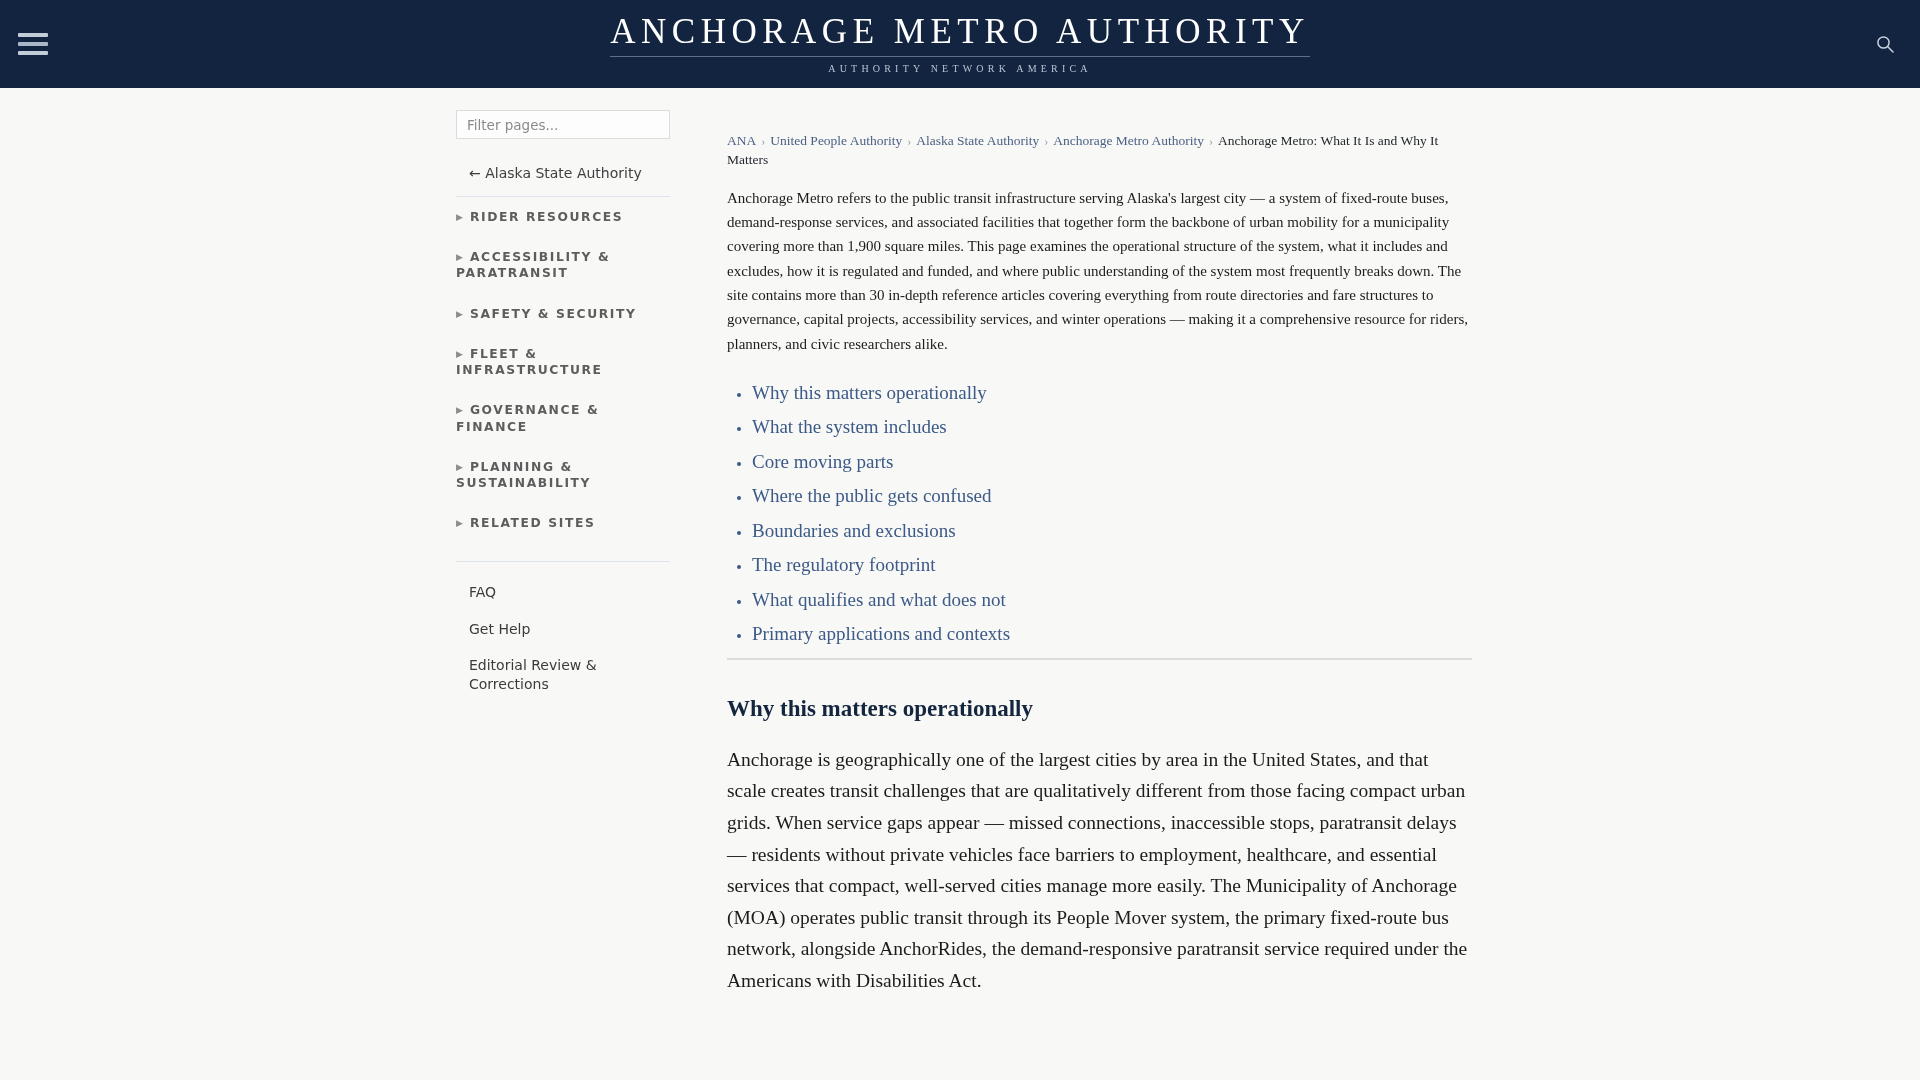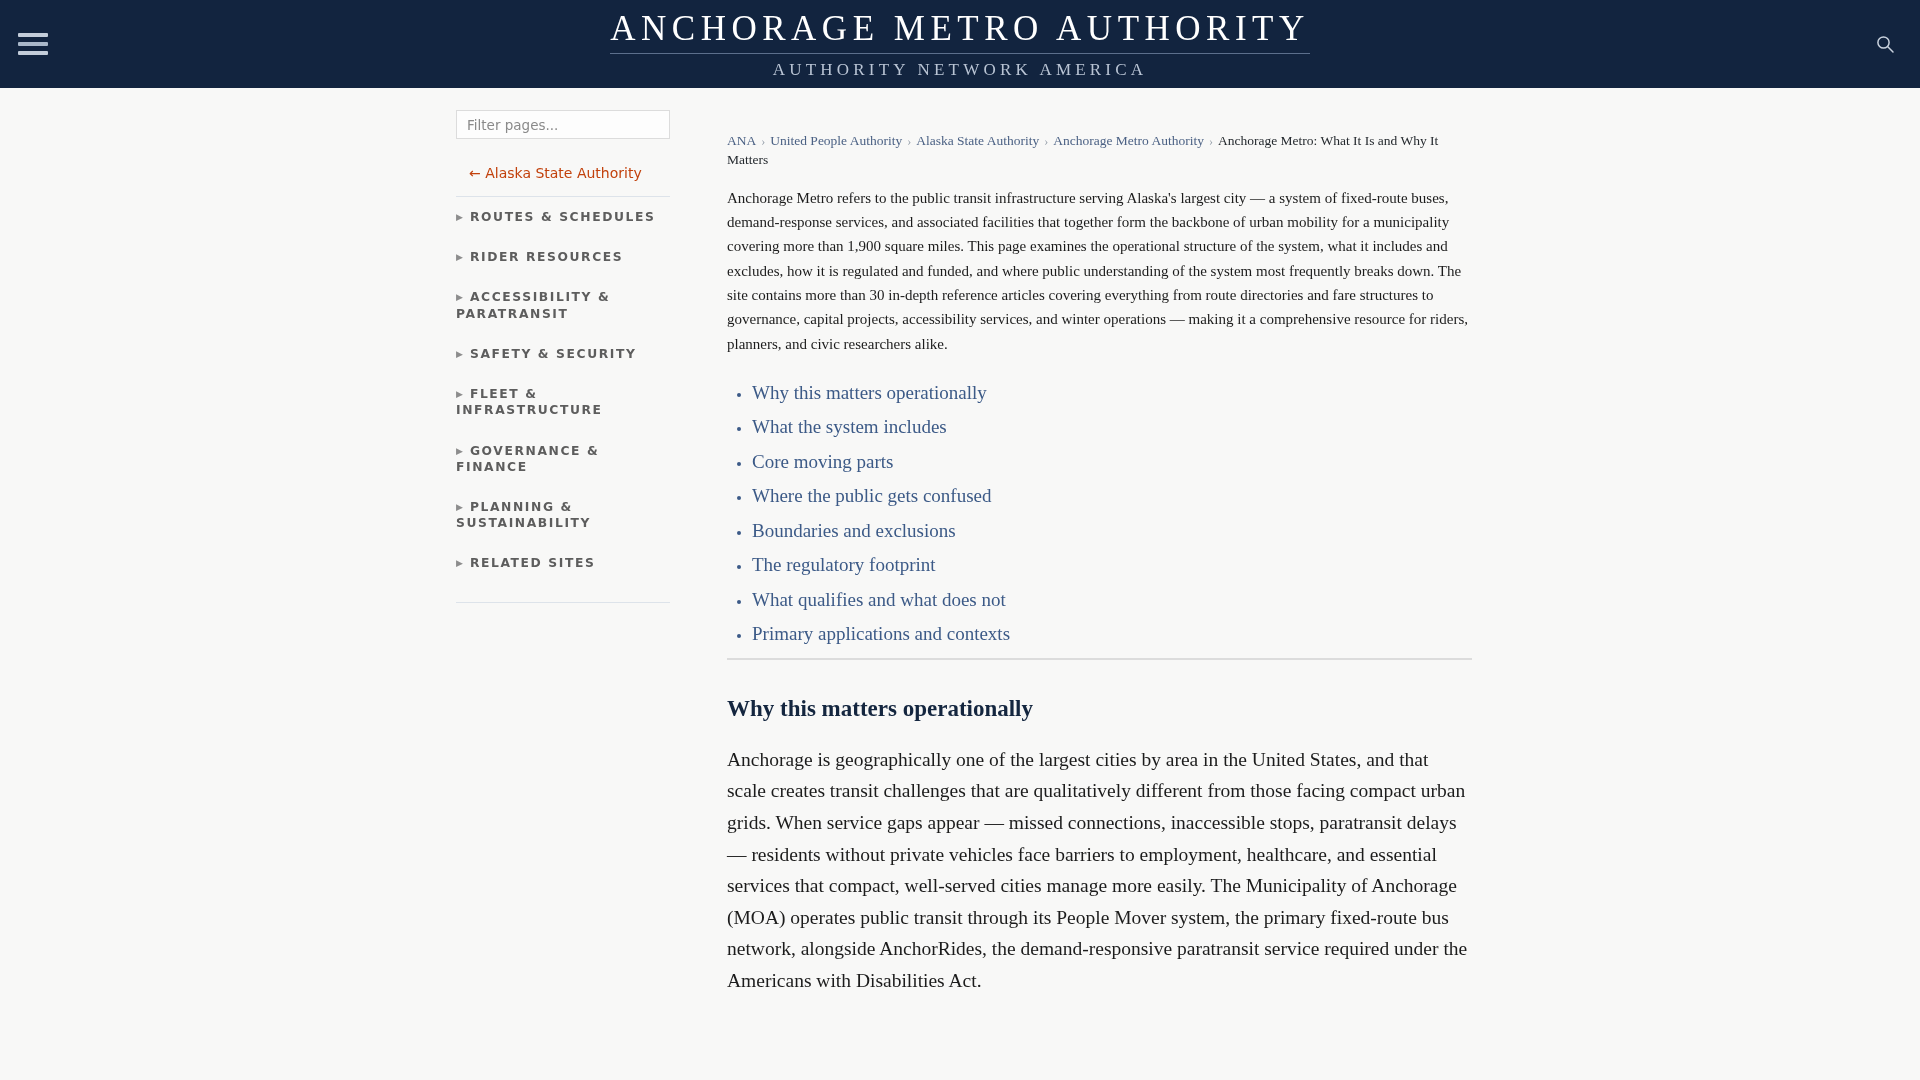--- a/index.html
+++ b/index.html
@@ -45,21 +45,21 @@
     letter-spacing: 5.5px;
     font-weight: 400;
     padding-bottom: 7px;
     border-bottom: 1px solid #5c7characters;
     border-bottom: 1px solid #5c6f8c;
     display: inline-block;
   }
   .brand-sub {
     color: #b9c4d4;
     font-family: "Liberation Serif", "DejaVu Serif", serif;
-    font-size: 17px;
+    font-size: 10px;
     letter-spacing: 4.2px;
     margin-top: 7px;
   }
   .search-icon-btn {
     position: absolute;
     right: 20px; top: 50%;
     transform: translateY(-50%);
     width: 30px; height: 30px;
     display: flex; align-items: center; justify-content: center;
     cursor: pointer;
@@ -91,21 +91,21 @@
     font-family: "DejaVu Sans", "Liberation Sans", sans-serif;
     outline: none;
   }
   .filter-input::placeholder { color: #8a8a8a; }
 
   .back-link {
     display: block;
     margin-top: 26px;
     padding-left: 13px;
     font-size: 14px;
-    color: #c2410c;
+    color: #404040;
     text-decoration: none;
     font-family: "DejaVu Sans", "Liberation Sans", sans-serif;
   }
   .sb-divider {
     margin-top: 15px;
     border-top: 1px solid #dde3ea;
     width: 214px;
   }
   .nav-list { margin: 0; padding: 0; list-style: none; }
   .nav-item {
@@ -240,23 +240,20 @@
   <aside class="sidebar">
     <input class="filter-input" type="text" placeholder="Filter pages..." style="">
 
     <a class="back-link" href="#">← Alaska State Authority</a>
 
     <div class="sb-divider"></div>
 
     <nav>
       <ul class="nav-list">
         <li>
-          <a class="nav-item" href="#"><span class="caret">▶</span><span>ROUTES &amp; SCHEDULES</span></a>
-        </li>
-        <li>
           <a class="nav-item" href="#"><span class="caret">▶</span><span>RIDER RESOURCES</span></a>
         </li>
         <li>
           <a class="nav-item" href="#"><span class="caret">▶</span><span>ACCESSIBILITY &amp; PARATRANSIT</span></a>
         </li>
         <li>
           <a class="nav-item" href="#"><span class="caret">▶</span><span>SAFETY &amp; SECURITY</span></a>
         </li>
         <li>
           <a class="nav-item" href="#"><span class="caret">▶</span><span>FLEET &amp; INFRASTRUCTURE</span></a>
@@ -268,20 +265,31 @@
           <a class="nav-item" href="#"><span class="caret">▶</span><span>PLANNING &amp; SUSTAINABILITY</span></a>
         </li>
         <li>
           <a class="nav-item" href="#"><span class="caret">▶</span><span>RELATED SITES</span></a>
         </li>
       </ul>
     </nav>
 
     <div class="sb-divider2"></div>
 
+    <ul class="util-list">
+      <li>
+        <a class="util-link" href="#">FAQ</a>
+      </li>
+      <li>
+        <a class="util-link" href="#">Get Help</a>
+      </li>
+      <li>
+        <a class="util-link" href="#">Editorial Review &amp; Corrections</a>
+      </li>
+    </ul>
   </aside>
 
   <main class="main">
 
     <div class="breadcrumb">
       <a href="#">ANA</a><span class="sep">›</span><a href="#">United People Authority</a><span class="sep">›</span><a href="#">Alaska State Authority</a><span class="sep">›</span><a href="#">Anchorage Metro Authority</a><span class="sep">›</span><span class="current">Anchorage Metro: What It Is and Why It Matters</span>
     </div>
 
     <p class="intro">Anchorage Metro refers to the public transit infrastructure serving Alaska's largest city — a system of fixed-route buses, demand-response services, and associated facilities that together form the backbone of urban mobility for a municipality covering more than 1,900 square miles. This page examines the operational structure of the system, what it includes and excludes, how it is regulated and funded, and where public understanding of the system most frequently breaks down. The site contains more than 30 in-depth reference articles covering everything from route directories and fare structures to governance, capital projects, accessibility services, and winter operations — making it a comprehensive resource for riders, planners, and civic researchers alike.</p>
 

